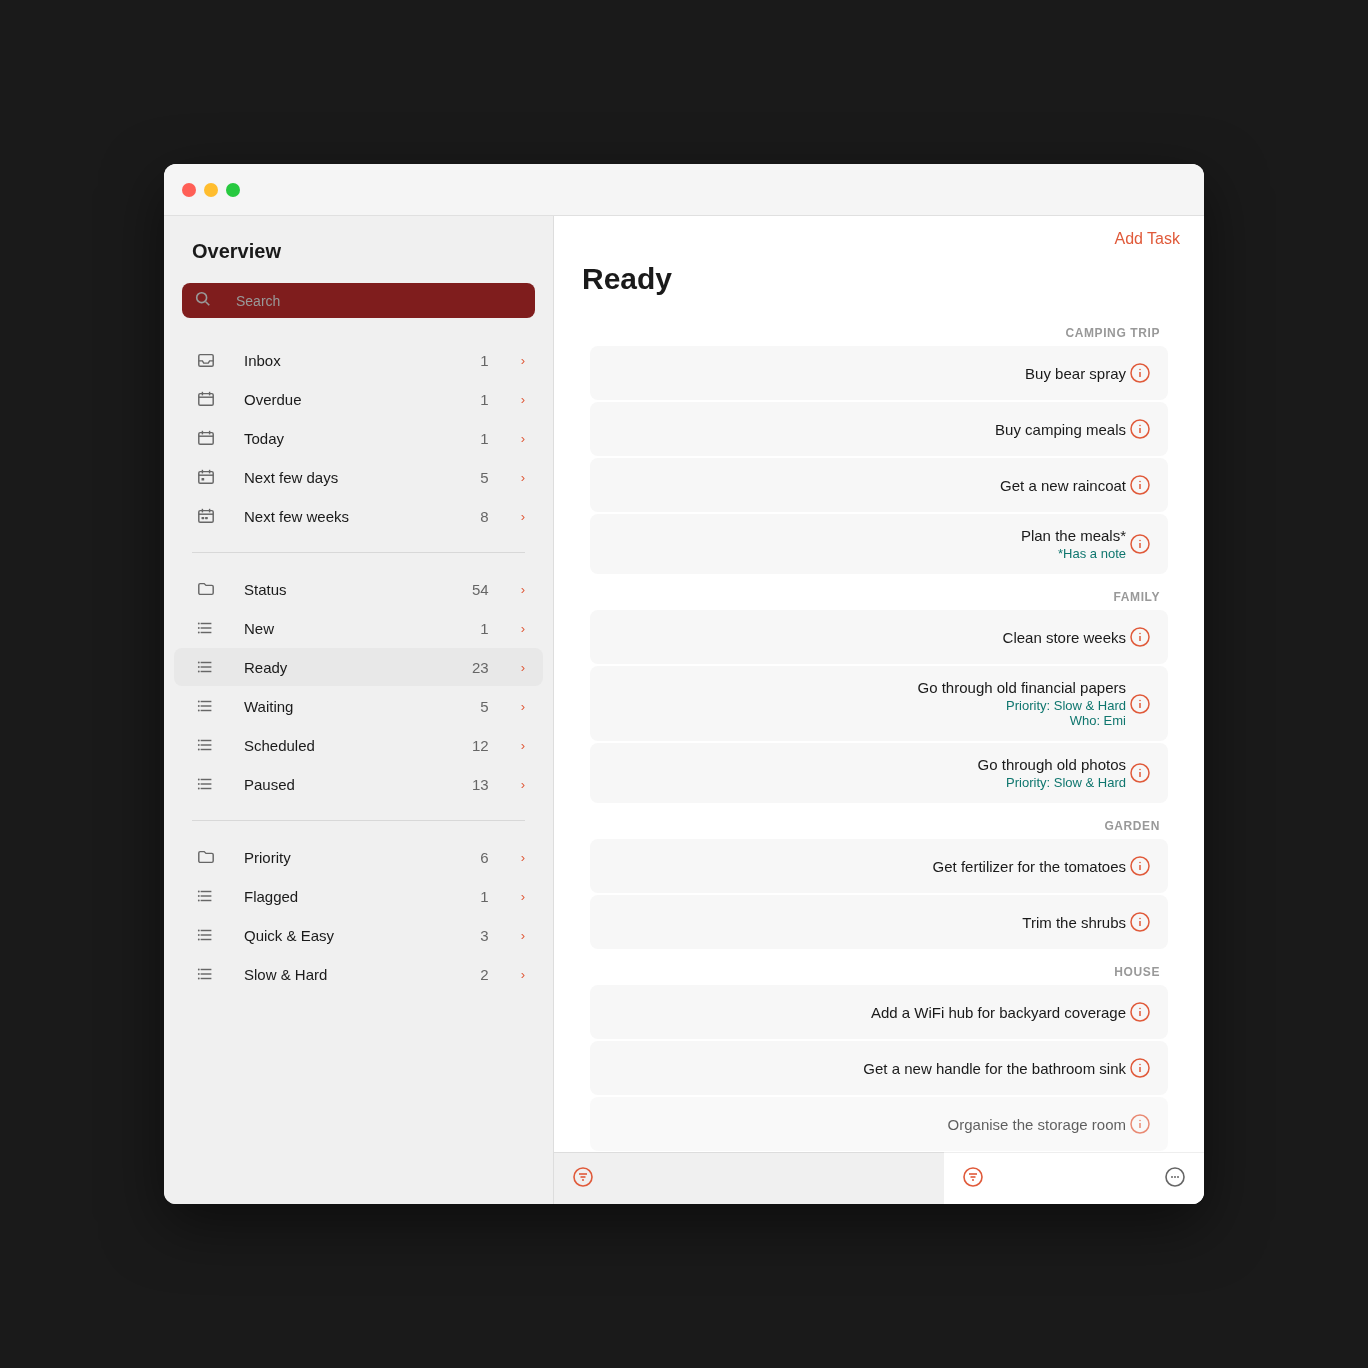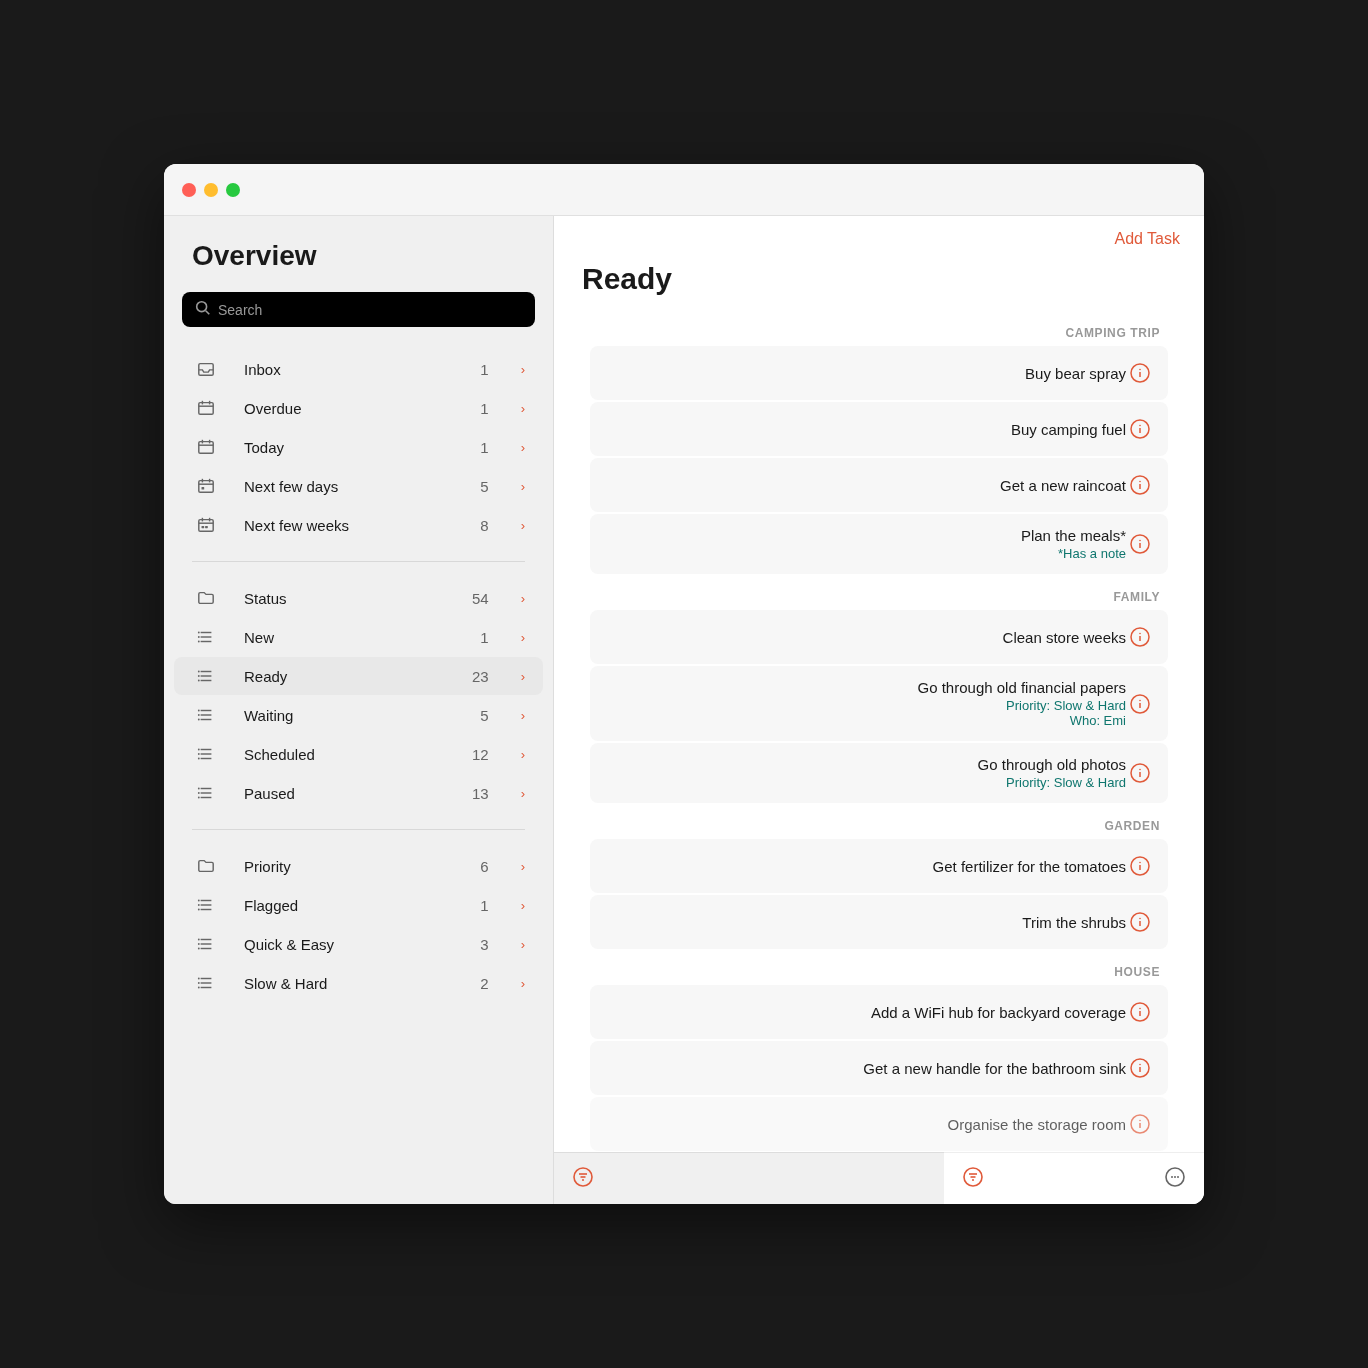--- a/index.html
+++ b/index.html
@@ -55,32 +55,32 @@
       flex-direction: column;
       border-right: 1px solid #ddd;
       flex-shrink: 0;
       overflow-y: auto;
       padding-bottom: 60px;
     }
     .sidebar-header {
       padding: 24px 28px 16px;
     }
     .sidebar-title {
-      font-size: 28px;
+      font-size: 20px;
       font-weight: 700;
       color: #1a1a1a;
     }
     .search-bar {
       margin: 4px 18px 16px;
-      background: #000000;
+      background: #7f1d1d;
       border-radius: 8px;
       display: flex;
       align-items: center;
       padding: 7px 12px;
-      gap: 6px;
+      gap: 24px;
     }
     .search-icon-wrap {
       color: #999;
       font-size: 14px;
     }
     .search-placeholder {
       color: #999;
       font-size: 14px;
     }
     .sidebar-section {
@@ -478,21 +478,21 @@
             <div class="task-info-icon">
               <svg width="22" height="22" viewBox="0 0 22 22" fill="none" stroke="#e05a3a" stroke-width="1.5">
                 <circle cx="11" cy="11" r="9"></circle>
                 <line x1="11" y1="10" x2="11" y2="15"></line>
                 <circle cx="11" cy="7.5" r="0.8" fill="#e05a3a" stroke="none"></circle>
               </svg>
             </div>
           </div>
           <div class="task-item">
             <div class="task-item-text">
-              <div class="task-item-title">Buy camping fuel</div>
+              <div class="task-item-title">Buy camping meals</div>
             </div>
             <div class="task-info-icon">
               <svg width="22" height="22" viewBox="0 0 22 22" fill="none" stroke="#e05a3a" stroke-width="1.5">
                 <circle cx="11" cy="11" r="9"></circle>
                 <line x1="11" y1="10" x2="11" y2="15"></line>
                 <circle cx="11" cy="7.5" r="0.8" fill="#e05a3a" stroke="none"></circle>
               </svg>
             </div>
           </div>
           <div class="task-item">

